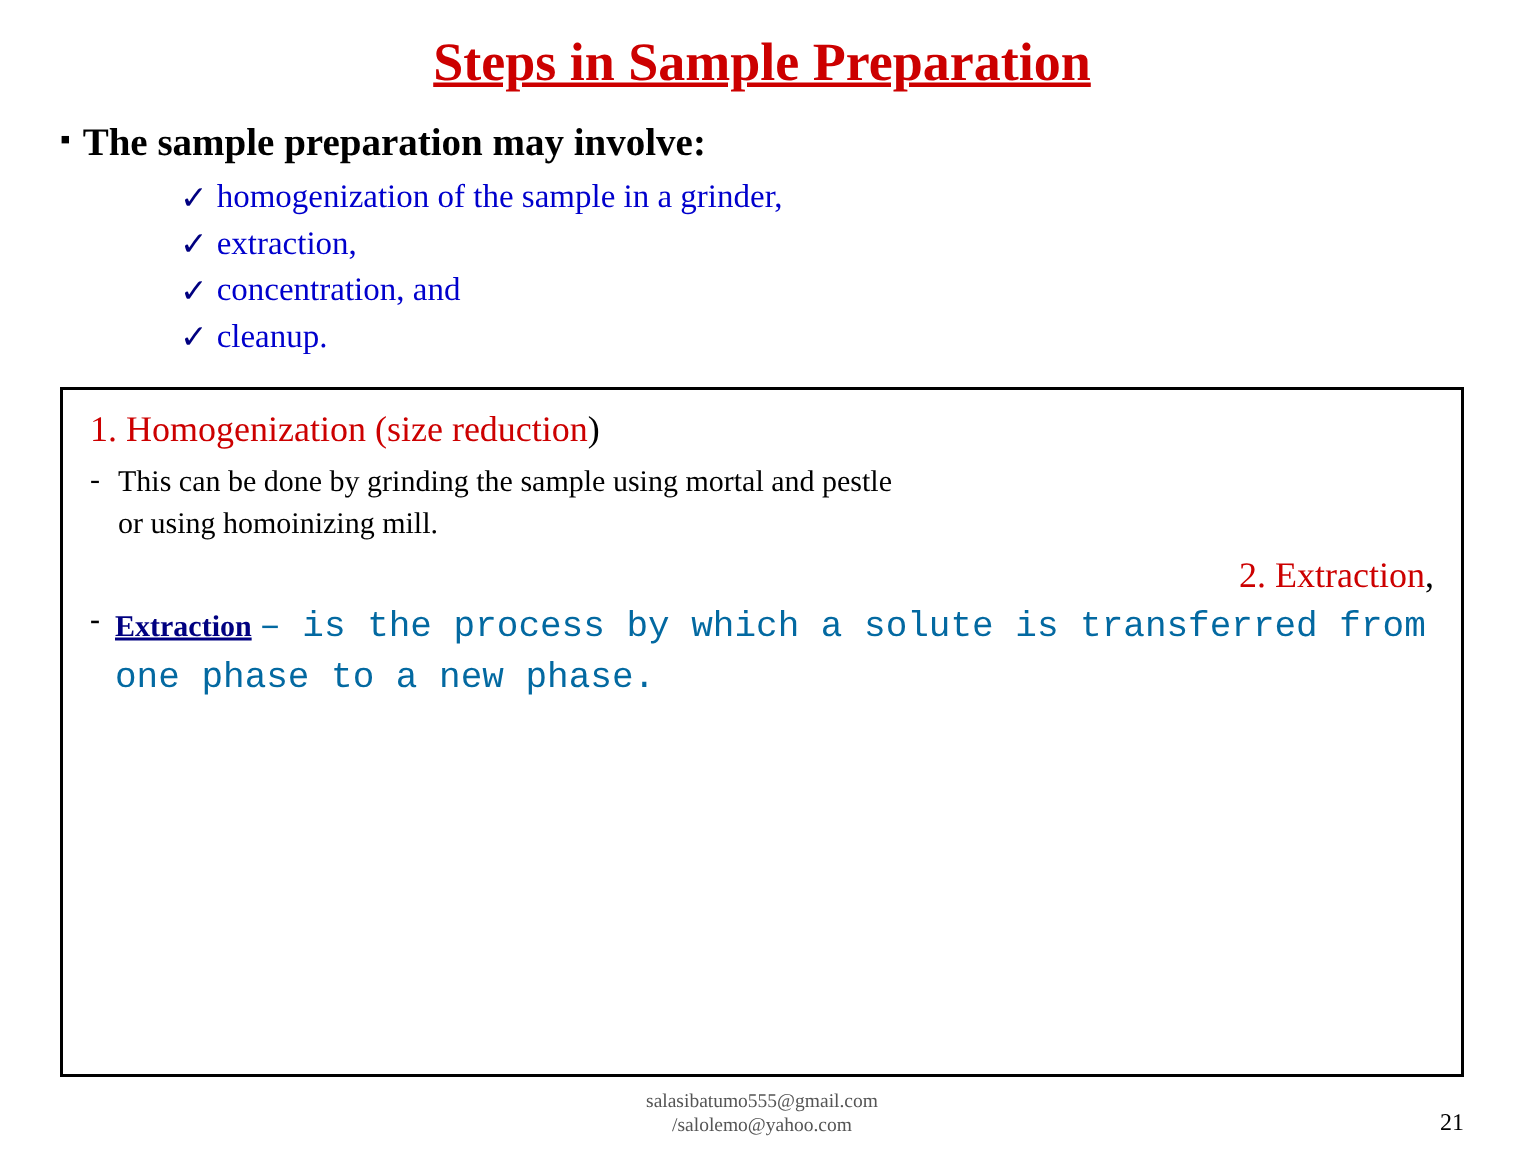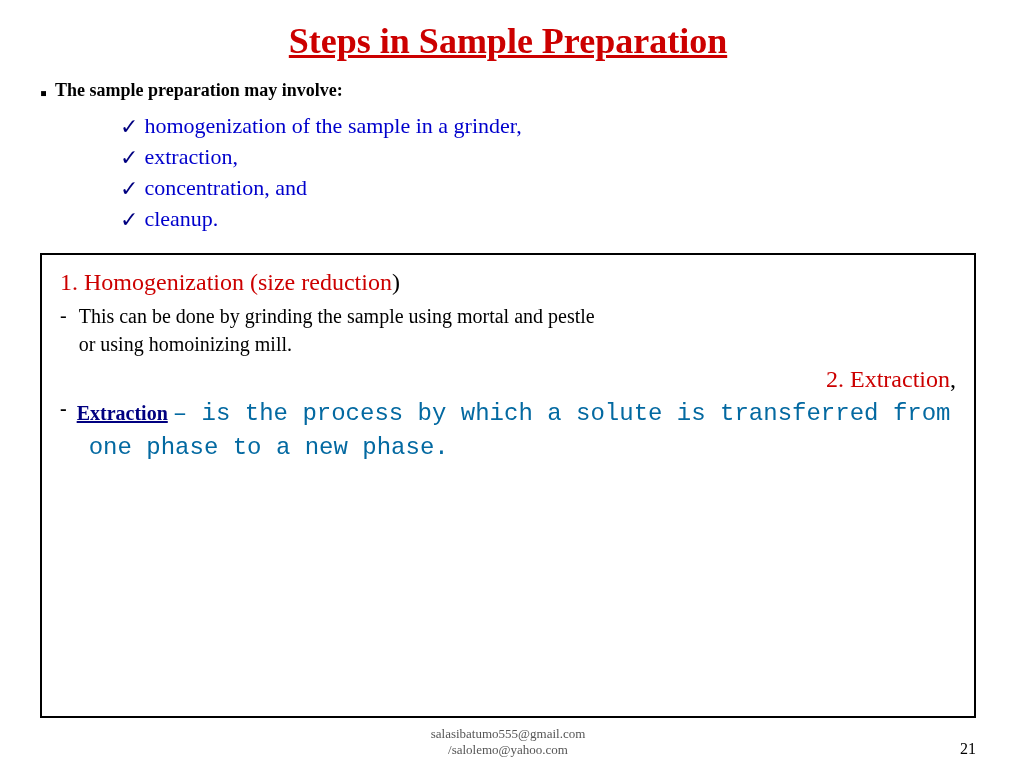--- a/index.html
+++ b/index.html
@@ -45,21 +45,21 @@
     .main-bullet-marker {
       font-size: 20px;
       font-weight: bold;
       color: #000000;
       margin-right: 8px;
       margin-top: 2px;
       flex-shrink: 0;
     }
 
     .main-bullet-text {
-      font-size: 18px;
+      font-size: 26px;
       font-weight: bold;
       color: #000000;
       font-family: 'Times New Roman', Times, serif;
     }
 
     .sub-bullets {
       margin-left: 80px;
       margin-bottom: 6px;
     }
 
@@ -243,21 +243,21 @@
       <span class="red-text">Extraction</span><span class="black-text">,</span>
     </div>
 
     <div class="extraction-label">
       <span class="extraction-dash">-</span>
       <div>
         <span class="extraction-bold-underline">Extraction</span>
         <span class="extraction-definition"> </span>
         <span class="extraction-definition">– is the process by which a solute is transferred from</span>
         <br>
-        <span class="extraction-definition" style="margin-left: 12px;">one phase to a new phase.</span>
+        <span class="extraction-definition" style="margin-left: 0px;">one phase to a new phase.</span>
       </div>
     </div>
 
   </div>
 
   <div class="footer">
     <div>salasibatumo555@gmail.com</div>
     <div>/salolemo@yahoo.com</div>
     <span class="page-number">21</span>
   </div>

